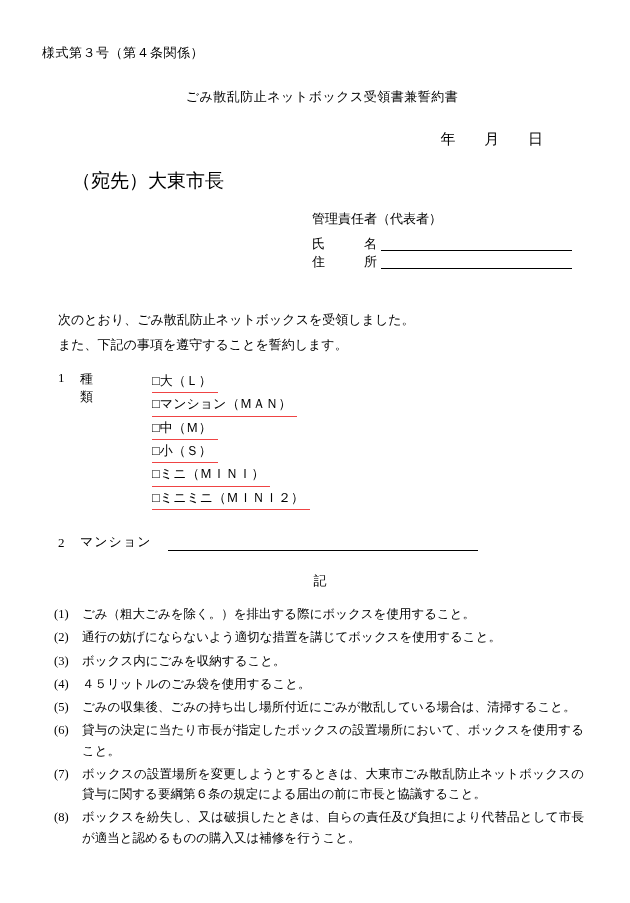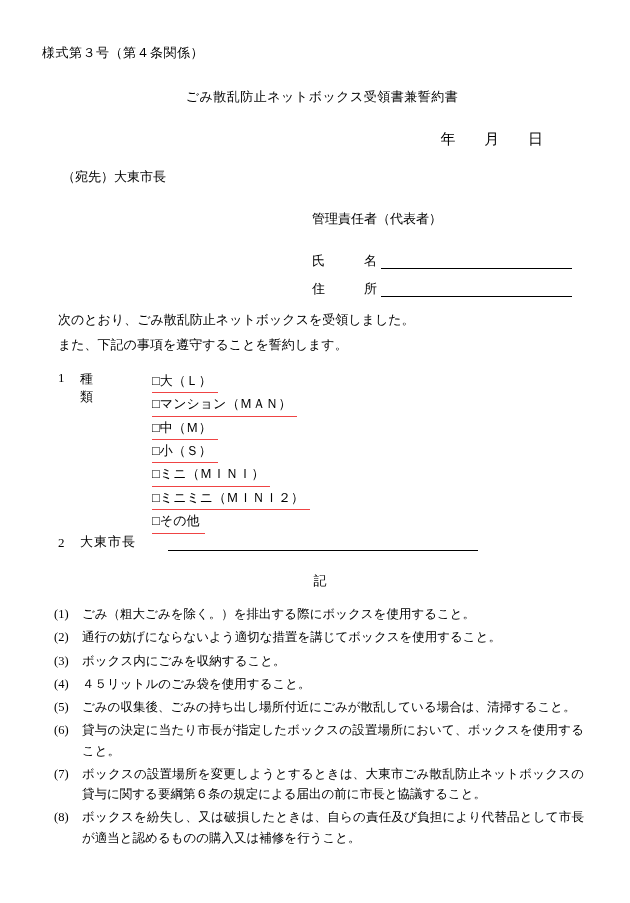--- a/index.html
+++ b/index.html
@@ -51,38 +51,38 @@
     text-align: right;
     font-size: 15px;
   }
   .date-line span.unit {
     display: inline-block;
     width: 40px;
     text-align: left;
   }
   .addressee {
     position: absolute;
-    left: 62px;
+    left: 72px;
     top: 168px;
-    font-size: 13px;
+    font-size: 19px;
   }
   .resp-block {
     position: absolute;
     left: 312px;
     top: 210px;
     width: 260px;
     font-size: 13px;
   }
   .resp-title {
-    margin-bottom: 24px;
+    margin-bottom: 7px;
   }
   .field-row {
     display: flex;
-    align-items: center;
-    margin-bottom: 10px;
+    align-items: flex-start;
+    margin-bottom: 0;
   }
   .field-label {
     white-space: nowrap;
     padding-right: 4px;
   }
   .field-rule {
     flex: 1 1 auto;
     border-bottom: 1px solid #000;
     height: 15px;
   }
@@ -215,28 +215,27 @@
     <div class="sec1-head">
       <span class="sec-num">1</span>
       <span class="sec-label">種　　類</span>
       <span class="types">
         <div class="type-item"><span class="ul">□大（Ｌ）</span></div>
         <div class="type-item"><span class="ul">□マンション（ＭＡＮ）</span></div>
         <div class="type-item"><span class="ul">□中（Ｍ）</span></div>
         <div class="type-item"><span class="ul">□小（Ｓ）</span></div>
         <div class="type-item"><span class="ul">□ミニ（ＭＩＮＩ）</span></div>
         <div class="type-item"><span class="ul">□ミニミニ（ＭＩＮＩ２）</span></div>
-        <div class="type-item"><span class="ul">□その他</span></div>
       </span>
     </div>
   </div>
 
   <div class="sec sec2">
     <span class="sec-num">2</span>
-    <span class="sec-label2">大東市長</span>
+    <span class="sec-label2">マンション</span>
     <span class="field-rule"></span>
   </div>
 
   <div class="ki">記</div>
 
   <div class="clauses">
     <div class="clause">
       <span class="clause-num">(1)</span>
       <span class="clause-text">ごみ（粗大ごみを除く。）を排出する際にボックスを使用すること。</span>
     </div>

